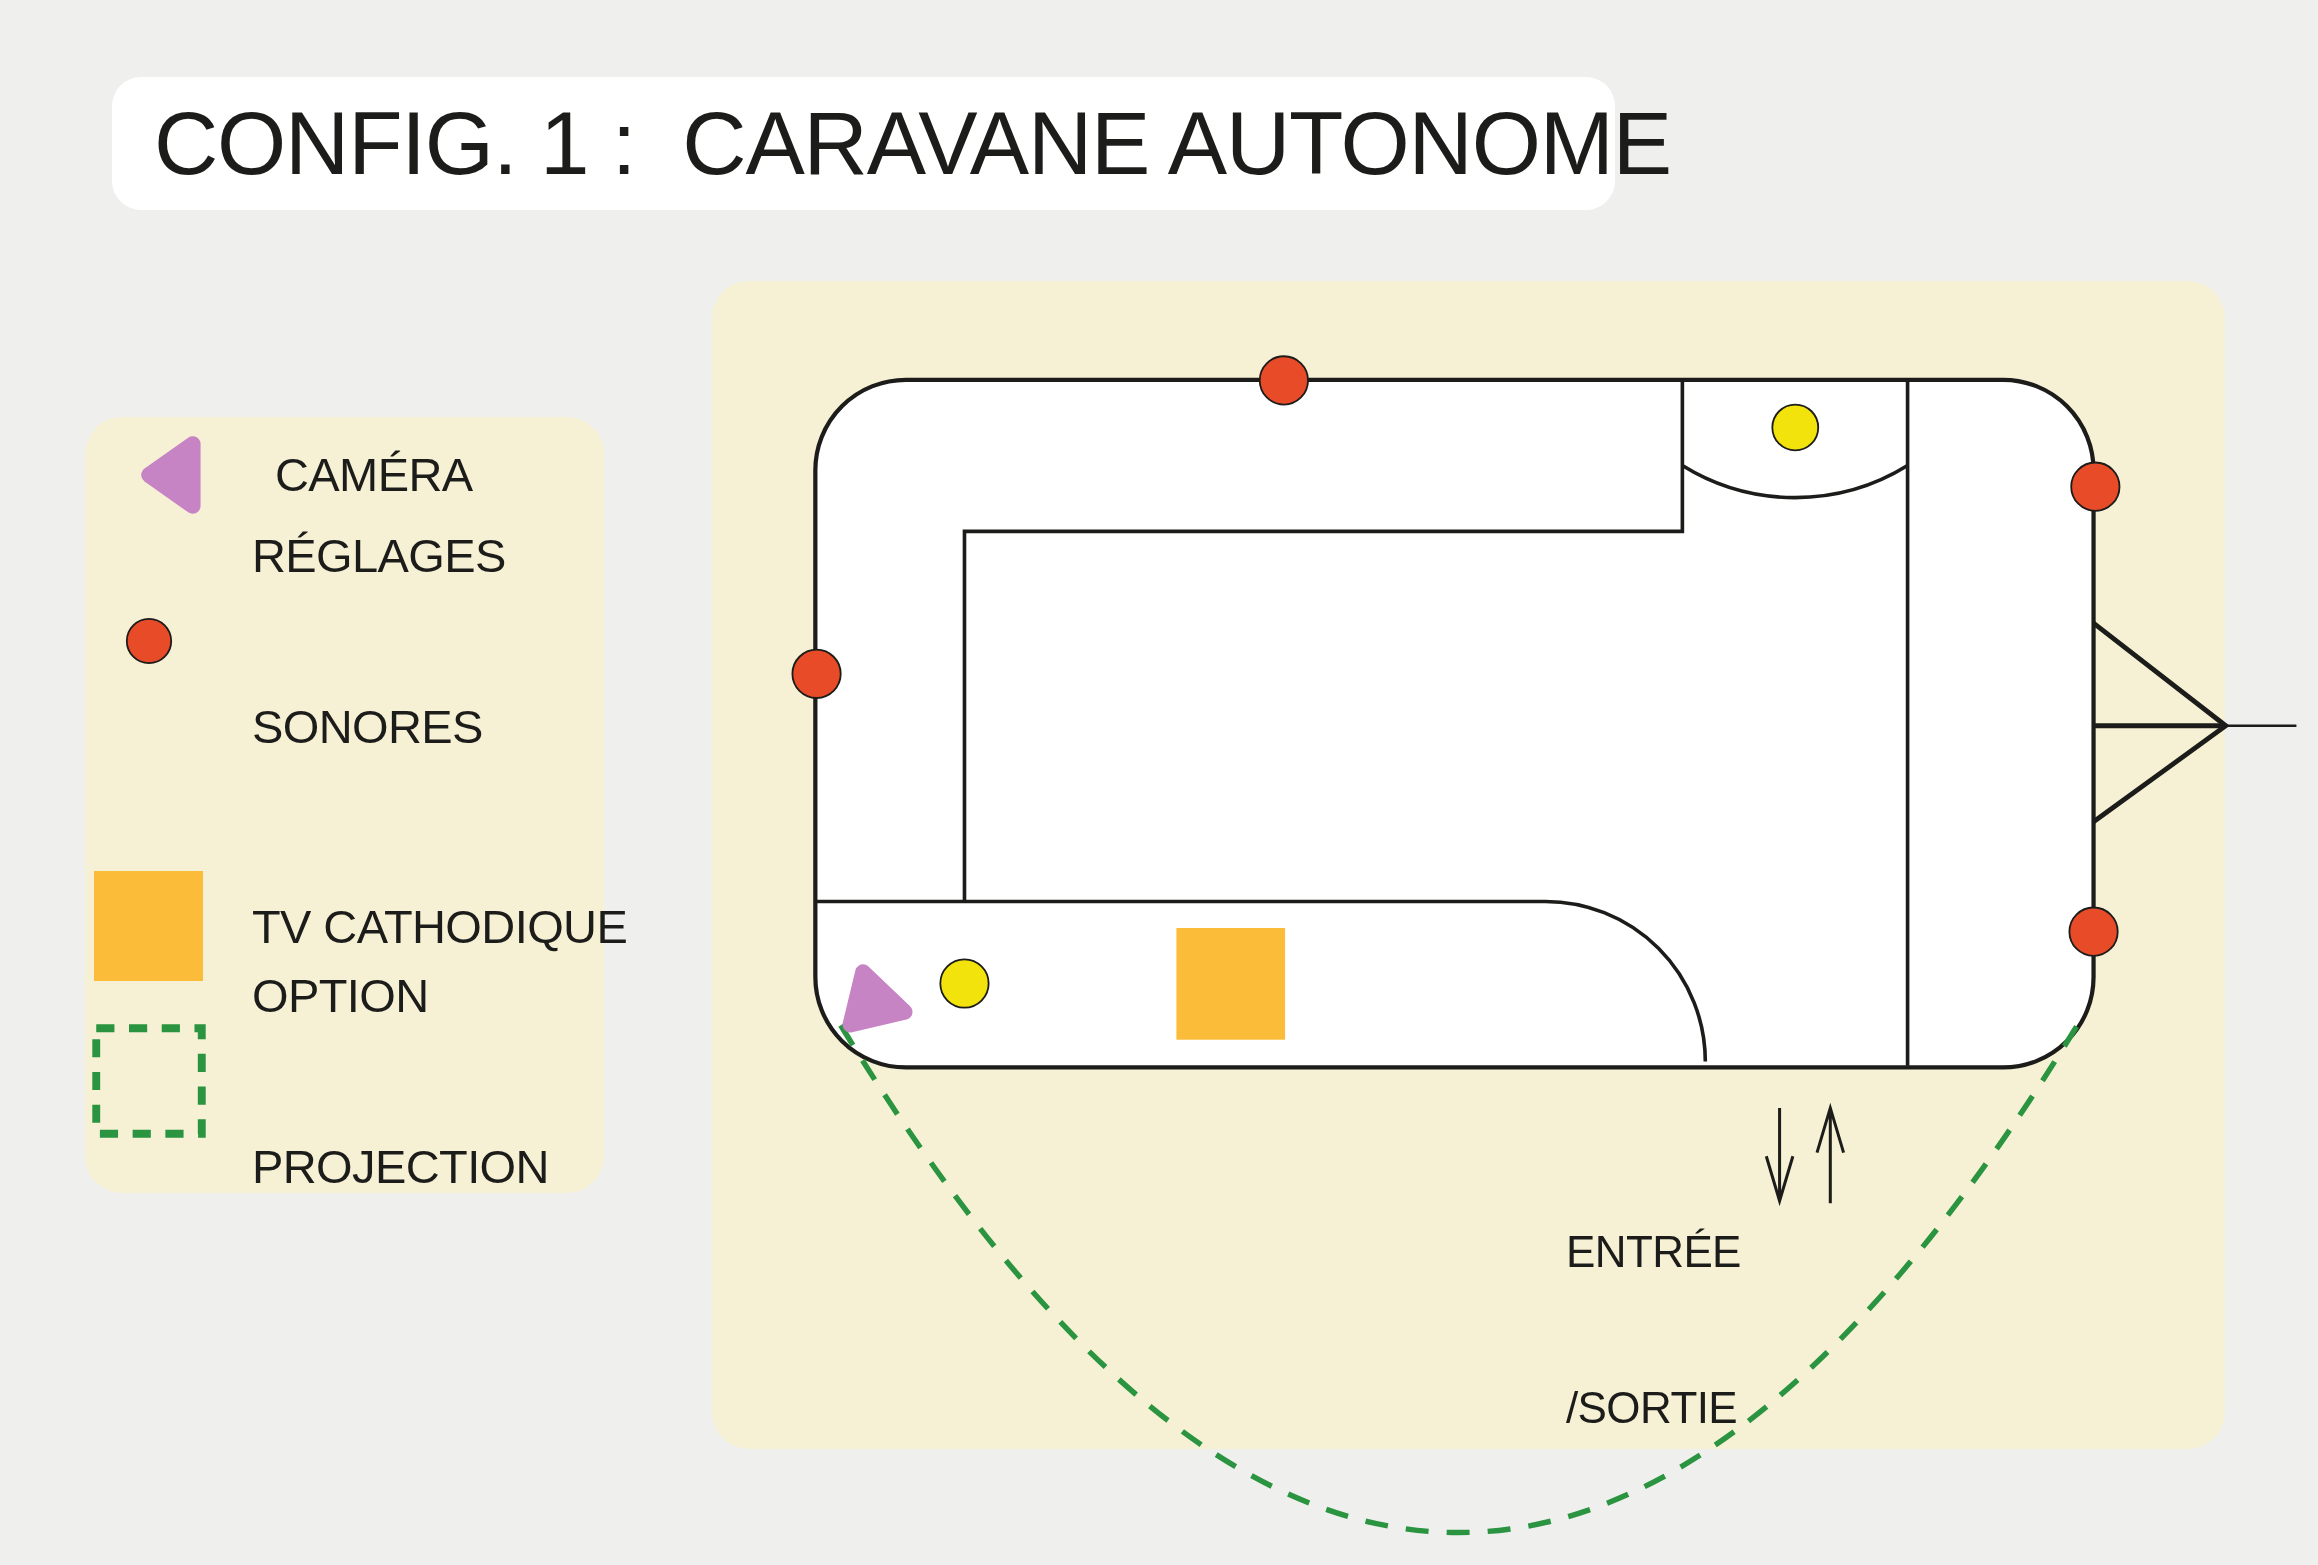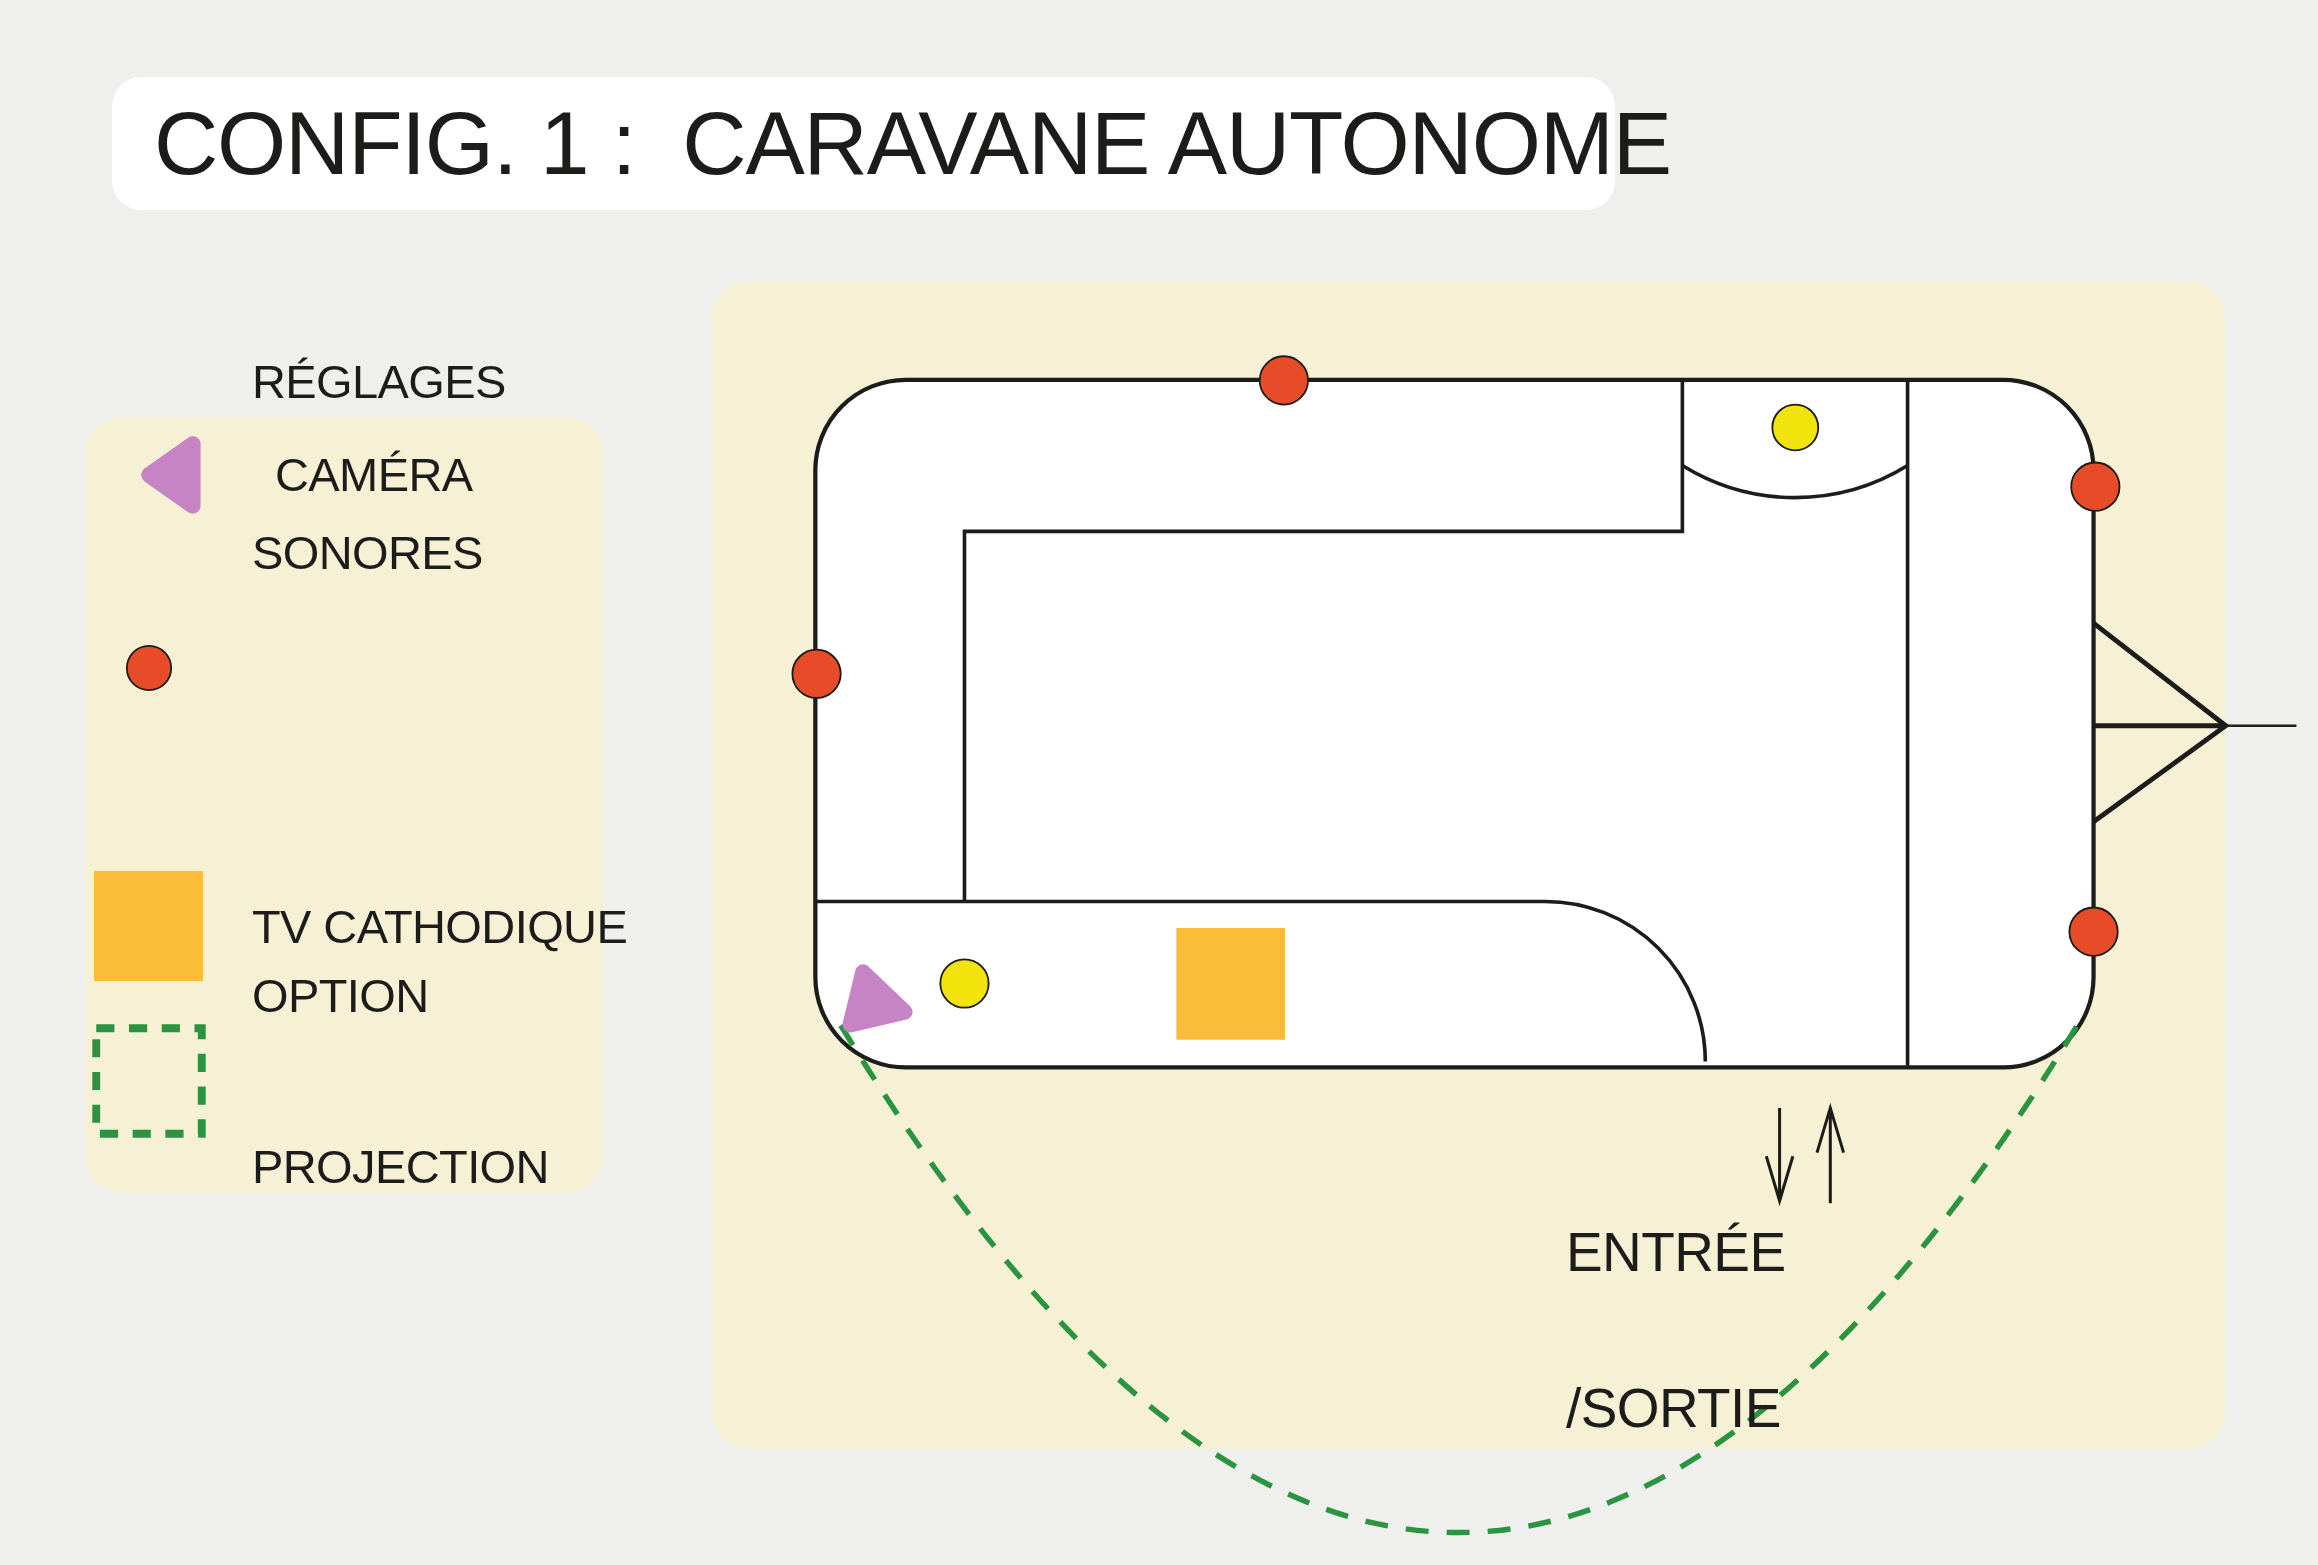--- a/index.html
+++ b/index.html
@@ -20,35 +20,35 @@
   }
   .title-box .title-text{
     font-size:89px;letter-spacing:-1.2px;white-space:pre;color:var(--line_black);
   }
   .legend-panel{
     position:absolute;left:85px;top:417px;width:519px;height:776px;
     background:var(--panel_cream);border-radius:37px;
   }
   .legend-row{position:absolute;left:0;width:100%;display:flex;align-items:center;}
   .row-camera{top:6px;height:103px;padding-left:23px;}
-  .row-reglages{top:169px;height:109px;align-items:flex-end;}
+  .row-reglages{top:169px;height:109px;}
   .row-micros{top:323px;height:103px;}
   .row-tv{top:454px;height:110px;}
   .row-projection{top:607px;height:114px;}
   .icon-col{flex:0 0 127px;width:127px;display:flex;justify-content:center;align-items:center;}
   .legend-label{font-size:47px;line-height:57px;margin-left:40px;letter-spacing:-0.6px;white-space:pre;}
   .tv-swatch{width:109px;height:110px;background:var(--tv_orange);}
   .main-panel{
     position:absolute;left:712px;top:281px;width:1513px;height:1168px;
     background:var(--panel_cream);border-radius:37px;
   }
   .plan-svg{position:absolute;left:0;top:0;width:2319px;height:1565px;}
   .entry-label{
     position:absolute;left:1566px;top:1122px;
-    font-size:55px;line-height:52px;letter-spacing:-0.6px;color:var(--line_black);white-space:pre;
+    font-size:44px;line-height:52px;letter-spacing:-0.6px;color:var(--line_black);white-space:pre;
   }
 </style>
 </head>
 <body>
 
 <div class="stage">
 
   <div class="title-box">
     <span class="title-text">CONFIG. 1 :  CARAVANE AUTONOME</span>
   </div>

